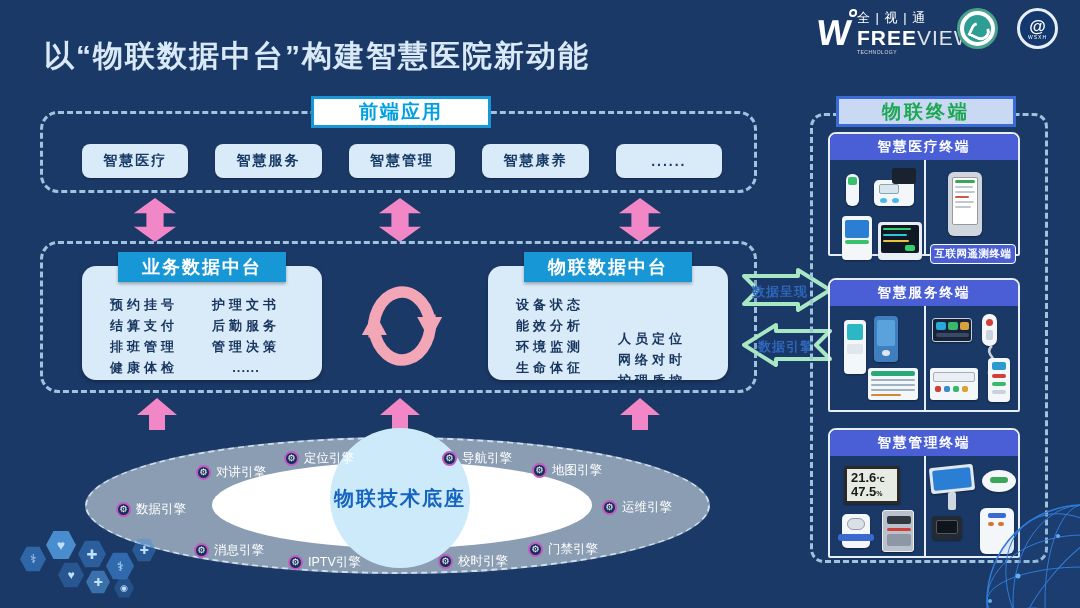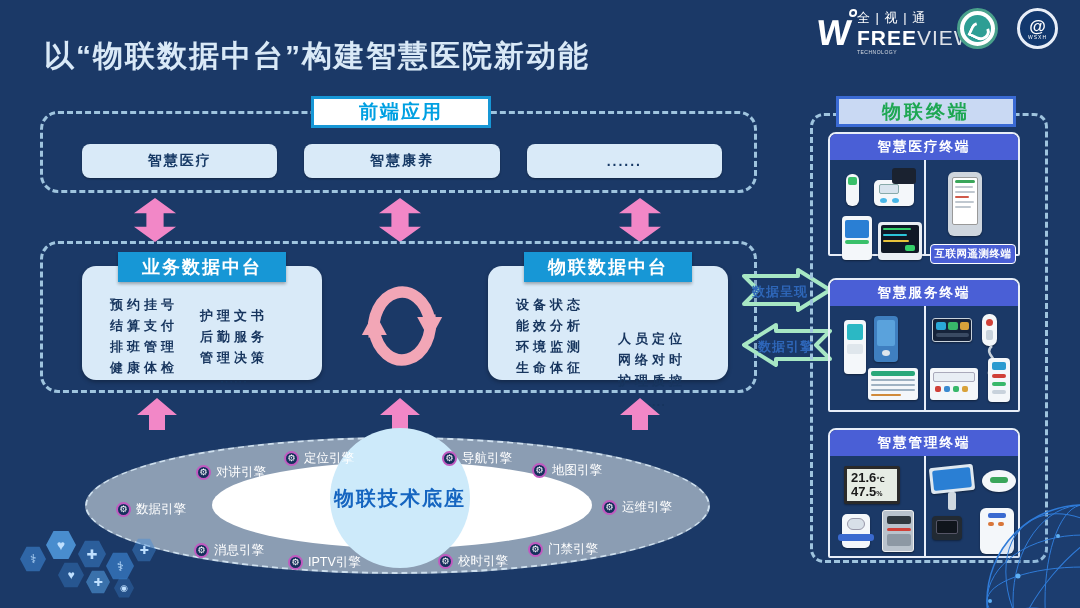--- a/index.html
+++ b/index.html
@@ -98,20 +98,22 @@
   </div>
   <div class="abs badge badge-blue">
     <div class="badge-at">@</div>
     <div class="badge-ws">WSXH</div>
   </div>
 
   <div class="abs dash fe-box"></div>
   <div class="abs fe-hd">前端应用</div>
   <div class="abs apps">
     <div class="app-btn">智慧医疗</div>
+    <div class="app-btn">智慧服务</div>
+    <div class="app-btn">智慧管理</div>
     <div class="app-btn">智慧康养</div>
     <div class="app-btn">......</div>
   </div>
 
   <svg class="abs" style="left:133px;top:198px;" width="44" height="44" viewBox="0 0 44 46">
       <polygon class="pk" points="22,0 44,16 31,16 31,30 44,30 22,46 0,30 13,30 13,16 0,16"></polygon>
     </svg>
   <svg class="abs" style="left:378px;top:198px;" width="44" height="44" viewBox="0 0 44 46">
       <polygon class="pk" points="22,0 44,16 31,16 31,30 44,30 22,46 0,30 13,30 13,16 0,16"></polygon>
     </svg>
@@ -121,21 +123,21 @@
 
   <div class="abs dash mid-box"></div>
 
   <div class="abs mcard" style="left:82px;">
     <div class="mcol" style="left:28px;">
       <div>预约挂号</div>
       <div>结算支付</div>
       <div>排班管理</div>
       <div>健康体检</div>
     </div>
-    <div class="mcol" style="left:118px;margin-top:11px;">
+    <div class="mcol" style="left:130px;">
       <div>护理文书</div>
       <div>后勤服务</div>
       <div>管理决策</div>
       <div class="dots">......</div>
     </div>
   </div>
   <div class="abs mcard-hd" style="left:118px;">业务数据中台</div>
 
   <svg class="abs" style="left:360px;top:276px;" width="84" height="100" viewBox="0 0 90 112">
     <path d="M 14 68 A 31 40 0 1 1 76 50" fill="none" stroke="#f2a6b6" stroke-width="13"></path>

